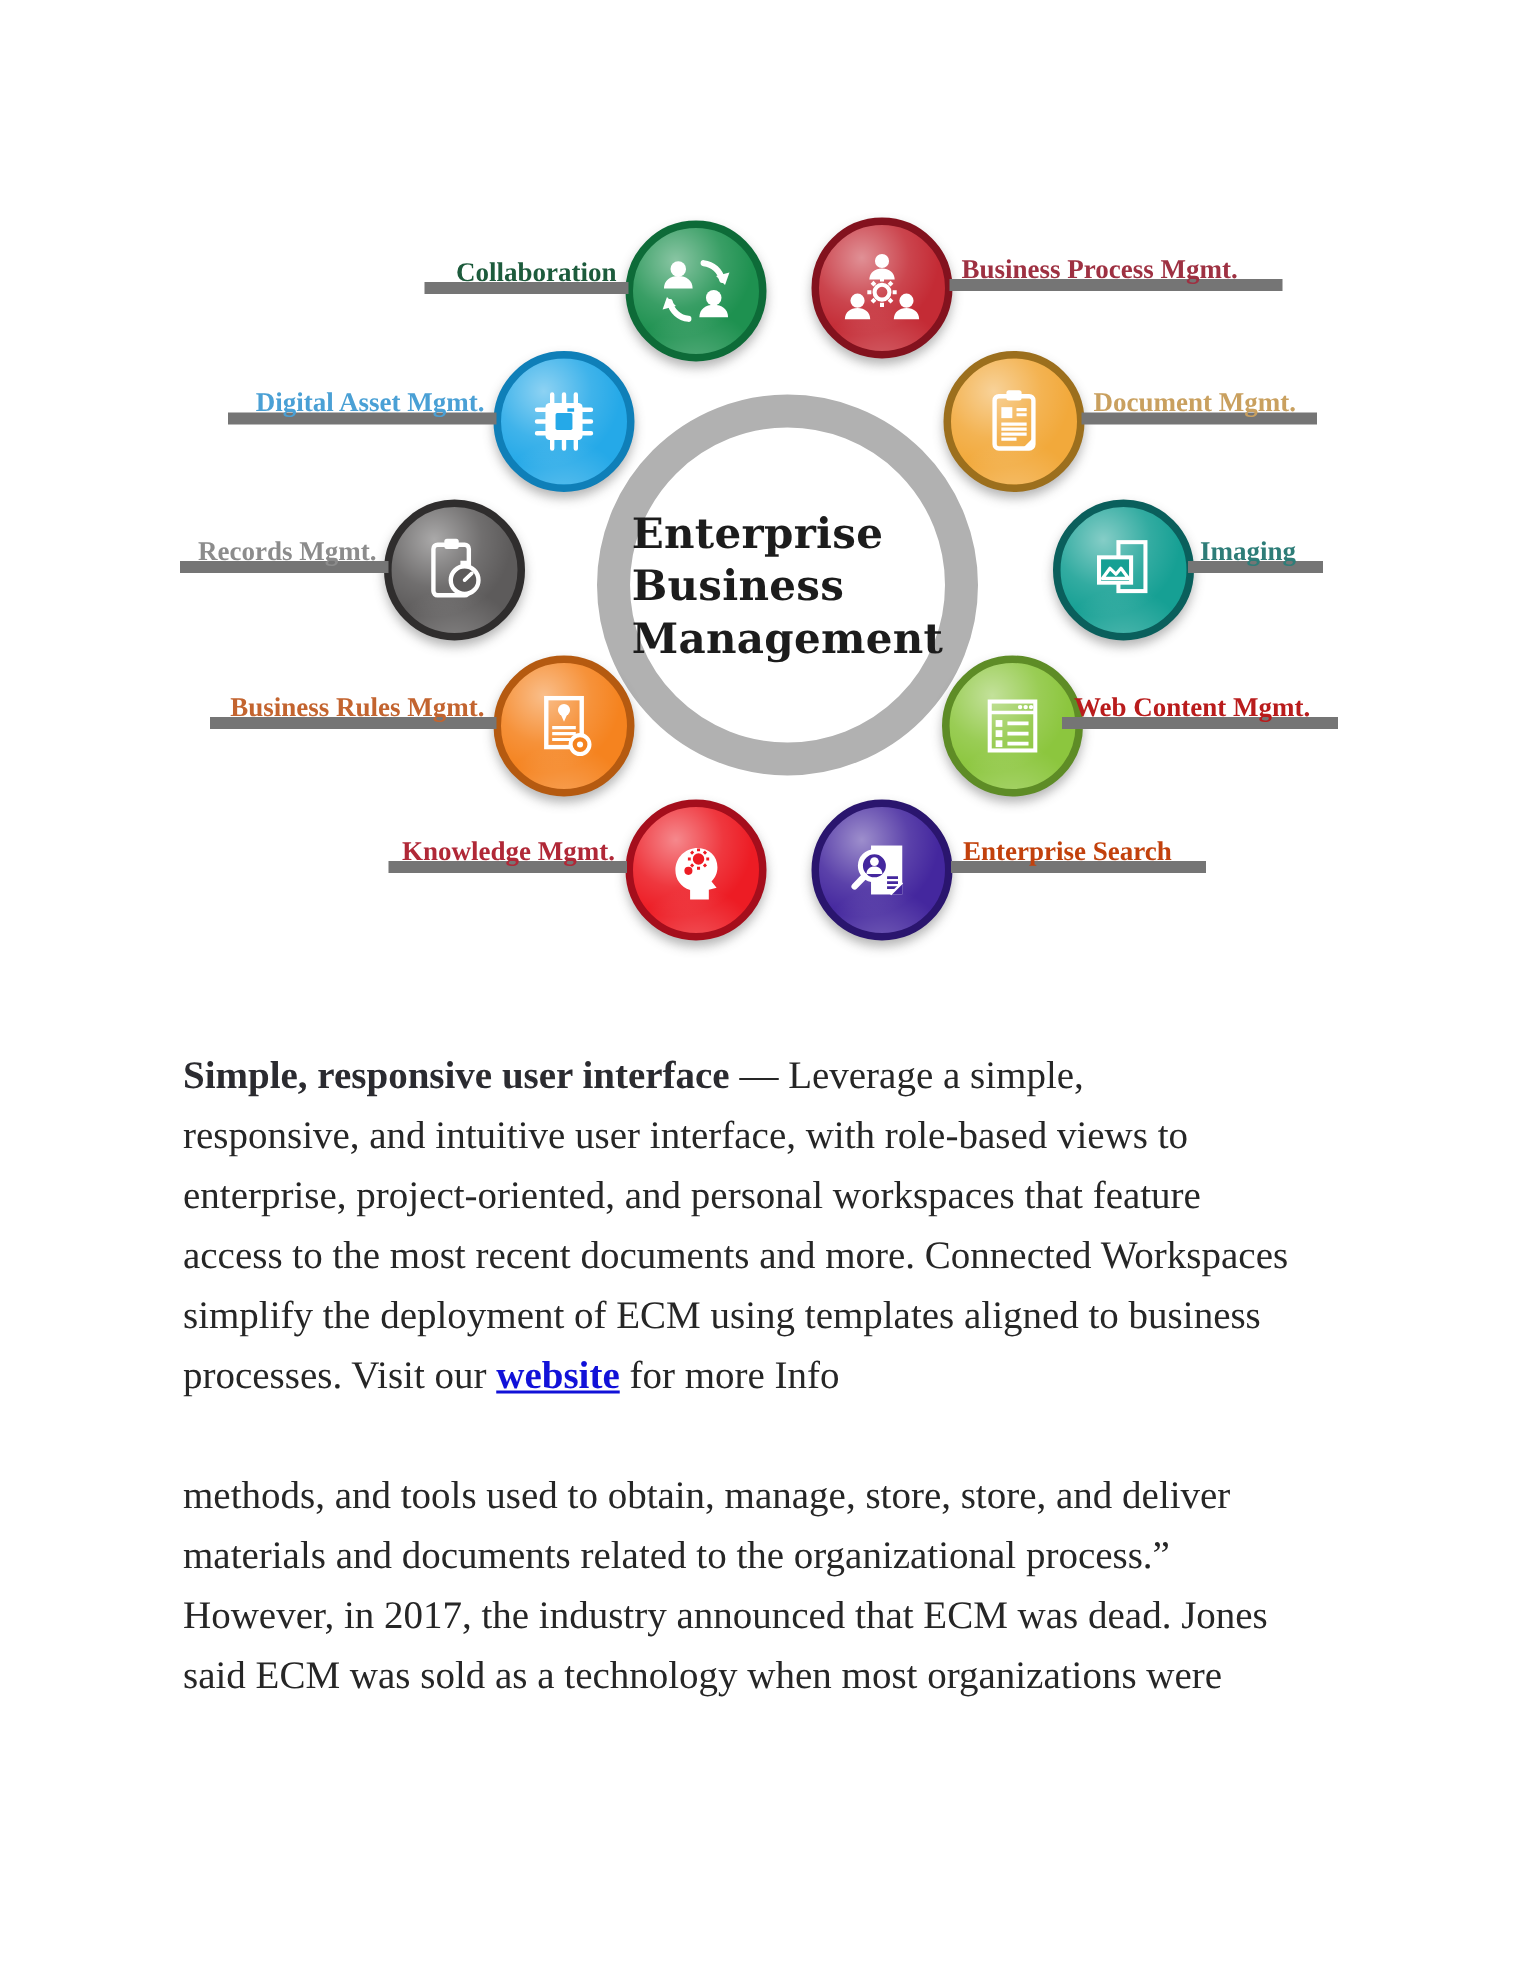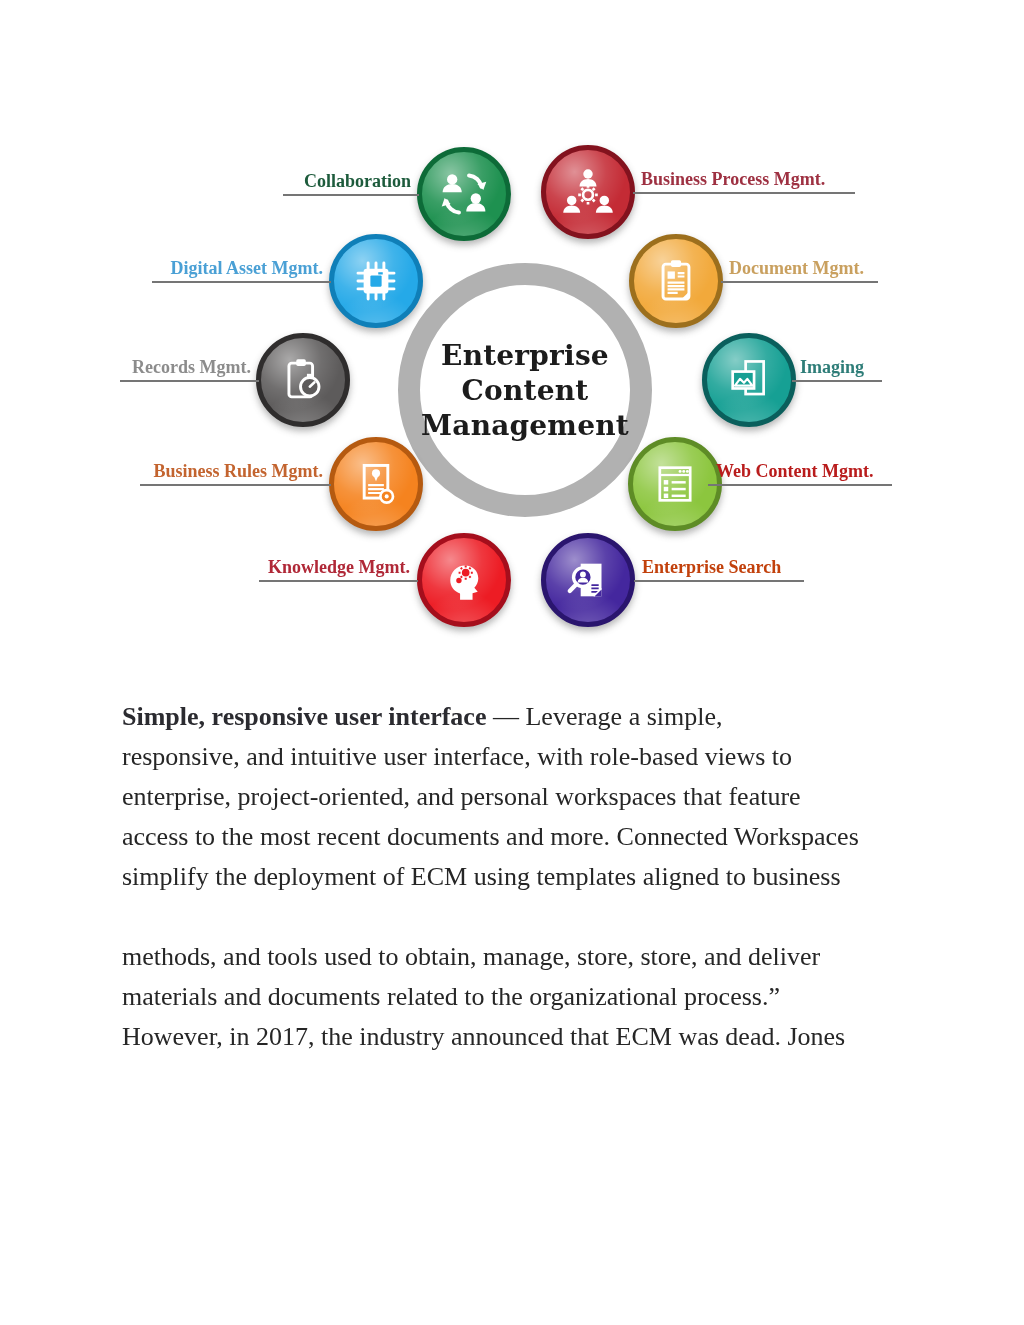--- a/index.html
+++ b/index.html
@@ -3,50 +3,50 @@
 <meta charset="utf-8">
 <style>
   html,body{margin:0;padding:0;background:#ffffff;}
   .page{position:relative;width:1024px;height:1325px;background:#ffffff;overflow:hidden;
         font-family:"Liberation Serif", serif;}
   
   .diagram{position:absolute;left:0;top:0;width:1024px;height:660px;}
   .ring{position:absolute;left:398px;top:263px;width:254px;height:254px;box-sizing:border-box;
         border:22px solid #b1b1b1;border-radius:50%;background:#ffffff;
         display:flex;align-items:center;justify-content:center;}
-  .ring-title{text-align:center;font-family:"DejaVu Serif", serif;font-weight:bold;
+  .ring-title{font-family:"DejaVu Serif", serif;font-weight:bold;
         font-size:28px;line-height:35px;color:#1c1c1c;letter-spacing:0.2px;}
   .bubble{position:absolute;width:94px;height:94px;box-sizing:border-box;border-radius:50%;
         border:5px solid #000;display:flex;align-items:center;justify-content:center;
         box-shadow:0 4px 7px rgba(90,90,90,.45);
         background-image:radial-gradient(circle at 34% 26%, rgba(255,255,255,.48), rgba(255,255,255,.12) 38%, rgba(0,0,0,0) 62%),
                          radial-gradient(circle at 50% 118%, rgba(255,255,255,.28), rgba(255,255,255,0) 42%);}
   .nicon{width:54px;height:54px;display:block;}
   .nlabel{position:absolute;box-sizing:border-box;height:27px;line-height:25px;
-        border-bottom:2px solid #b91c1c;font-weight:bold;font-size:18px;white-space:nowrap;
+        border-bottom:8px solid #b91c1c;font-weight:bold;font-size:18px;white-space:nowrap;
         font-family:"Liberation Serif", serif;}
   .nl-left{text-align:right;padding-right:8px;}
   .nl-right{text-align:left;padding-left:8px;}
   
   .article{position:absolute;left:122px;top:697px;width:810px;color:#262626;}
   .para{margin:0;}
   .para + .para{margin-top:40px;}
   .tline{font-size:26px;line-height:40px;white-space:nowrap;}
   .bold{font-weight:bold;color:#2b2b30;}
   .weblink{font-weight:bold;text-decoration:underline;cursor:pointer;}
 </style>
 </head>
 <body>
 
 <div class="page">
   <div class="diagram">
     <div class="ring" style="border-color: rgb(177, 177, 177);">
       <div class="ring-title" style="color: rgb(28, 28, 28);">
         <div>Enterprise</div>
-        <div>Content</div>
+        <div>Business</div>
         <div>Management</div>
       </div>
     </div>
     <div>
         <div class="bubble" style="left: 417px; top: 147px; --fill: #1e9150; background-color: rgb(30, 145, 80); border-color: rgb(13, 107, 56);">
           <svg class="nicon" viewBox="0 0 48 48">
             <circle cx="13.5" cy="11" r="4.6" fill="#fff"></circle>
             <path d="M5 22.5c0-4.8 3.8-7.4 8.5-7.4s8.5 2.6 8.5 7.4z" fill="#fff"></path>
             <path d="M28.5 7.5a12.5 12.5 0 0 1 11 10" stroke="#fff" stroke-width="3.6" fill="none" stroke-linecap="round"></path>
             <path d="M43.8 13l-2.6 7.4-5.3-5.3z" fill="#fff"></path>
@@ -168,20 +168,22 @@
       </div>
   </div>
 
   <div class="article">
     <div class="para">
         <div class="tline"><span class="bold">Simple, responsive user interface</span><span> — Leverage a simple,</span></div>
         <div class="tline"><span>responsive, and intuitive user interface, with role-based views to</span></div>
         <div class="tline"><span>enterprise, project-oriented, and personal workspaces that feature</span></div>
         <div class="tline"><span>access to the most recent documents and more. Connected Workspaces</span></div>
         <div class="tline"><span>simplify the deployment of ECM using templates aligned to business</span></div>
+        <div class="tline"><span>processes. Visit our </span><a class="weblink" style="color: rgb(17, 17, 216);">website</a><span> for more Info</span></div>
       </div>
     <div class="para">
         <div class="tline"><span>methods, and tools used to obtain, manage, store, store, and deliver</span></div>
         <div class="tline"><span>materials and documents related to the organizational process.”</span></div>
         <div class="tline"><span>However, in 2017, the industry announced that ECM was dead. Jones</span></div>
+        <div class="tline"><span>said ECM was sold as a technology when most organizations were</span></div>
       </div>
   </div>
 </div>
 
 </body></html>

